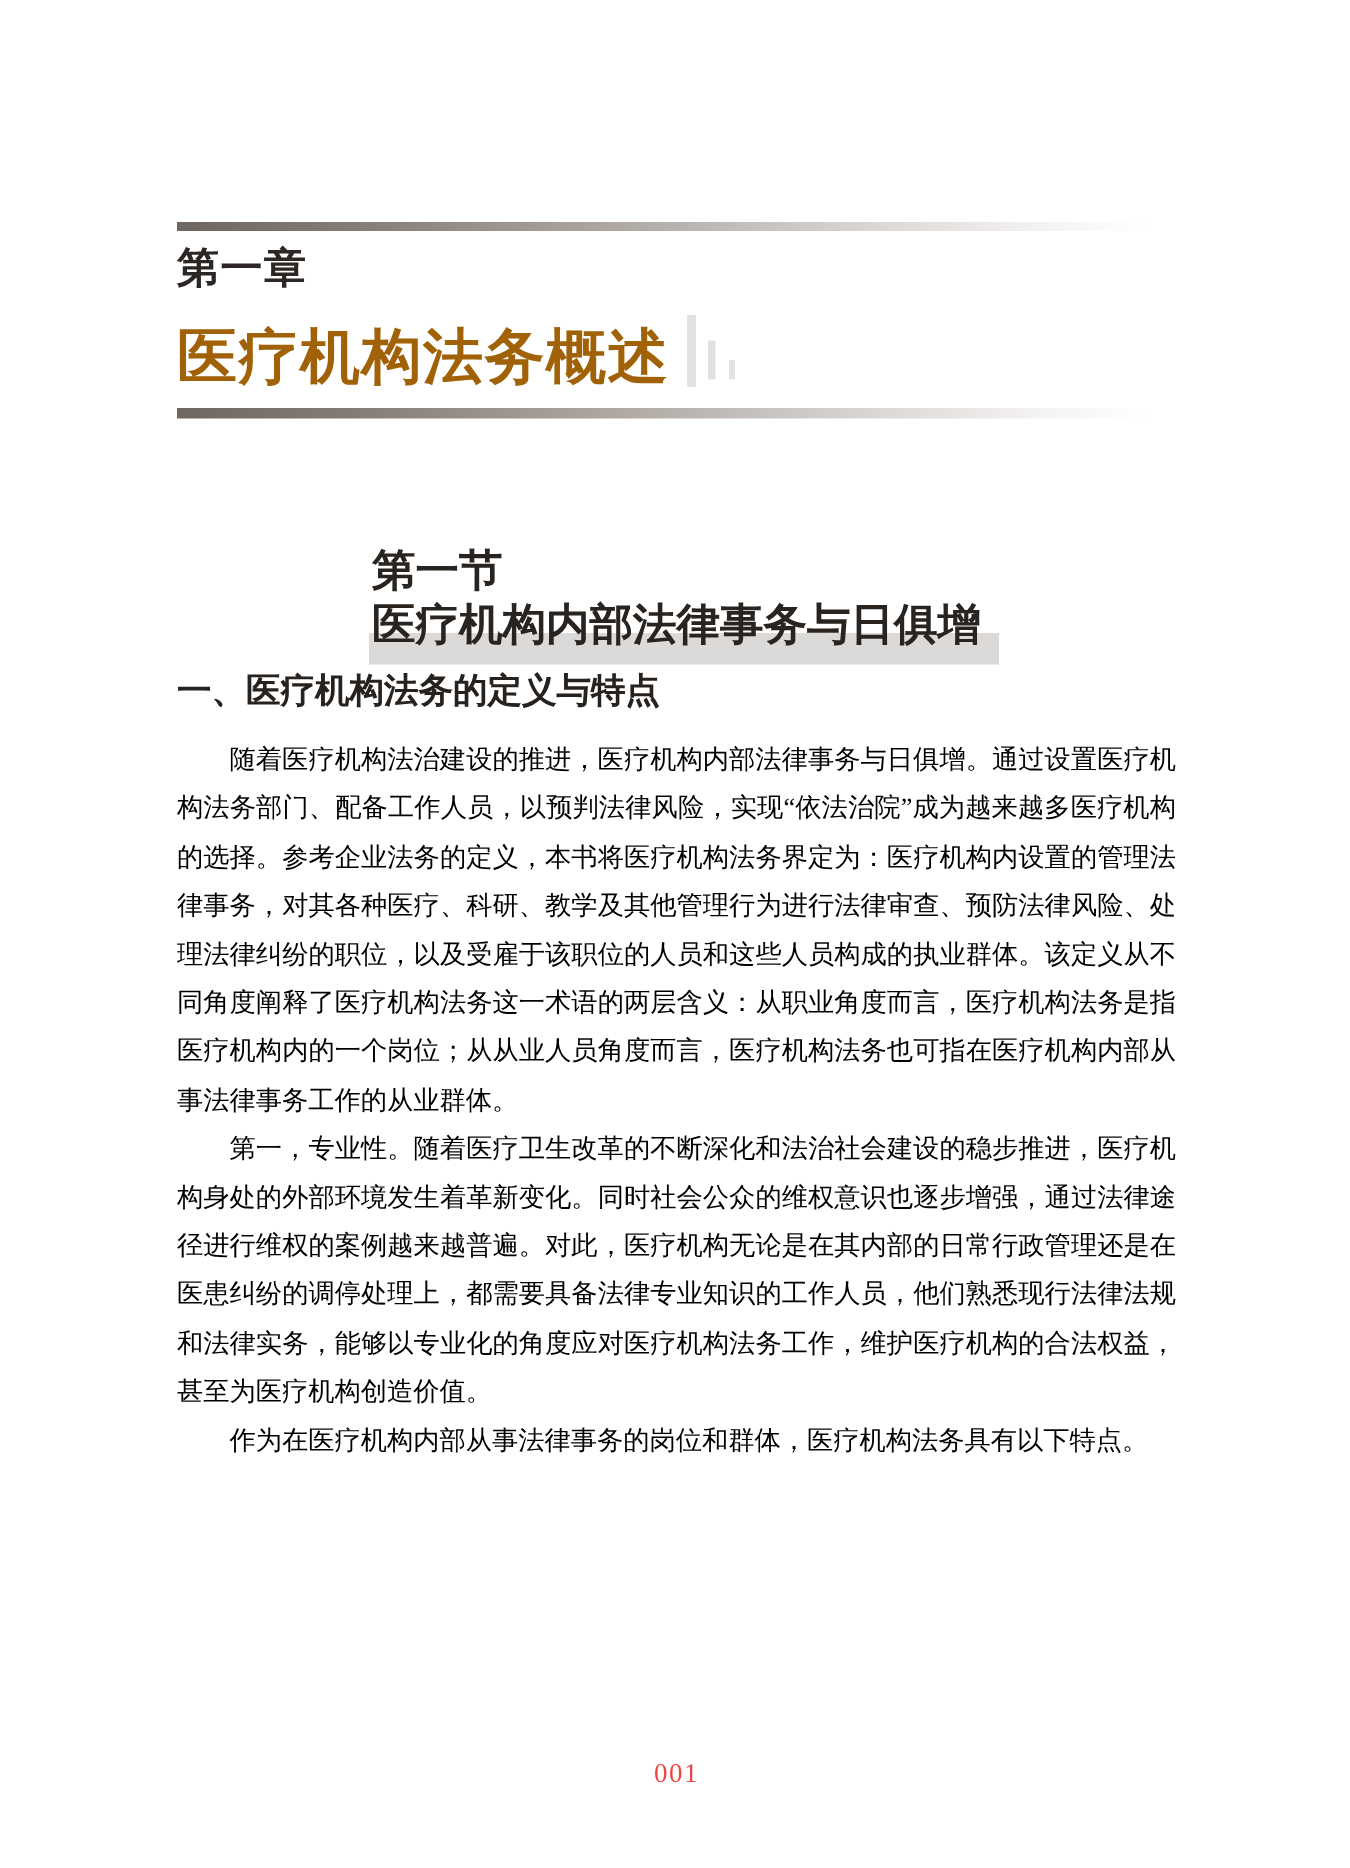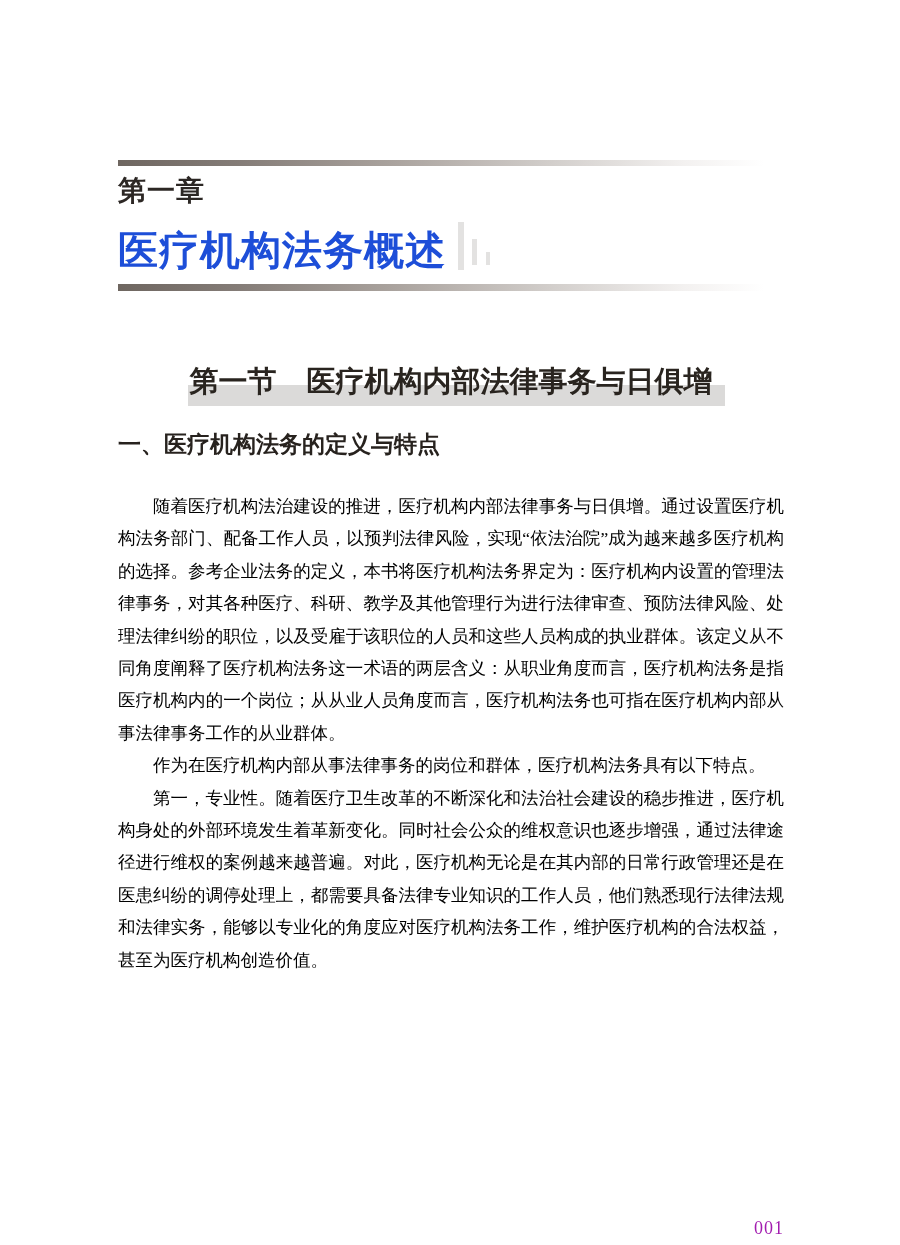--- a/index.html
+++ b/index.html
@@ -21,21 +21,20 @@
     background: #ffffff;
   }
 
   
   .chapter-block {
     position: absolute;
     left: 118px;
     top: 148px;
     width: 666px;
     height: 132px;
-    margin-top: 12px;
   }
   .rule {
     position: absolute;
     left: 0;
     right: 0;
     background: linear-gradient(to right, #6e6660 0%, #847c77 18%, #aba49f 42%, #d2cecb 65%, #f3f1f0 85%, #ffffff 97%);
   }
   .rule-top { top: 0; height: 6px; }
   .rule-bottom { top: 124px; height: 7px; }
   .chapter-label {
@@ -54,21 +53,21 @@
     top: 62px;
     left: 0;
     display: flex;
     align-items: flex-end;
   }
   .chapter-title {
     font-family: "Liberation Sans", sans-serif;
     font-weight: 700;
     font-size: 40px;
     line-height: 1.12;
-    color: #1d4ed8;
+    color: #a16207;
     letter-spacing: 1px;
   }
   .decor-bars {
     display: flex;
     align-items: flex-end;
     margin-left: 12px;
     margin-bottom: 3px;
   }
   .decor-bar { display: inline-block; background: #e3e2e1; }
   .decor-bar.b1 { width: 6px; height: 48px; }
@@ -94,27 +93,28 @@
     background: #dbdad9;
   }
   .section-text {
     position: relative;
     font-family: "Liberation Sans", sans-serif;
     font-weight: 700;
     font-size: 29px;
     line-height: 1.25;
     color: #29241f;
     display: flex;
+    flex-direction: column;
   }
   .section-gap { width: 30px; }
 
   
   .subsection-heading {
     position: absolute;
-    top: 430px;
+    top: 446px;
     left: 118px;
     width: 666px;
     font-family: "Liberation Sans", sans-serif;
     font-weight: 700;
     font-size: 23px;
     line-height: 1.3;
     color: #27221e;
   }
 
   
@@ -133,26 +133,25 @@
     margin: 0;
     text-indent: 2em;
   }
 
   
   .page-number {
     position: absolute;
     top: 1172px;
     left: 118px;
     width: 666px;
-    text-align: right;
+    text-align: center;
     font-family: "Liberation Serif", serif;
     font-size: 18px;
     letter-spacing: 1px;
-    color: #a21caf;
-    margin-top: 46px;
+    color: #ef4444;
   }
 </style>
 </head>
 <body>
 
 <div class="page">
 
   <div class="chapter-block">
     <div class="rule rule-top"></div>
     <div class="chapter-label">第一章</div>
@@ -175,19 +174,19 @@
         <span class="section-gap"></span>
         <span>医疗机构内部法律事务与日俱增</span>
       </div>
     </div>
   </div>
 
   <div class="subsection-heading">一、医疗机构法务的定义与特点</div>
 
   <div class="body-text">
     <p>随着医疗机构法治建设的推进，医疗机构内部法律事务与日俱增。通过设置医疗机构法务部门、配备工作人员，以预判法律风险，实现“依法治院”成为越来越多医疗机构的选择。参考企业法务的定义，本书将医疗机构法务界定为：医疗机构内设置的管理法律事务，对其各种医疗、科研、教学及其他管理行为进行法律审查、预防法律风险、处理法律纠纷的职位，以及受雇于该职位的人员和这些人员构成的执业群体。该定义从不同角度阐释了医疗机构法务这一术语的两层含义：从职业角度而言，医疗机构法务是指医疗机构内的一个岗位；从从业人员角度而言，医疗机构法务也可指在医疗机构内部从事法律事务工作的从业群体。</p>
+    <p>第一，专业性。随着医疗卫生改革的不断深化和法治社会建设的稳步推进，医疗机构身处的外部环境发生着革新变化。同时社会公众的维权意识也逐步增强，通过法律途径进行维权的案例越来越普遍。对此，医疗机构无论是在其内部的日常行政管理还是在医患纠纷的调停处理上，都需要具备法律专业知识的工作人员，他们熟悉现行法律法规和法律实务，能够以专业化的角度应对医疗机构法务工作，维护医疗机构的合法权益，甚至为医疗机构创造价值。</p>
     <p>作为在医疗机构内部从事法律事务的岗位和群体，医疗机构法务具有以下特点。</p>
-    <p>第一，专业性。随着医疗卫生改革的不断深化和法治社会建设的稳步推进，医疗机构身处的外部环境发生着革新变化。同时社会公众的维权意识也逐步增强，通过法律途径进行维权的案例越来越普遍。对此，医疗机构无论是在其内部的日常行政管理还是在医患纠纷的调停处理上，都需要具备法律专业知识的工作人员，他们熟悉现行法律法规和法律实务，能够以专业化的角度应对医疗机构法务工作，维护医疗机构的合法权益，甚至为医疗机构创造价值。</p>
   </div>
 
   <div class="page-number">001</div>
 
 </div>
 
 </body></html>

